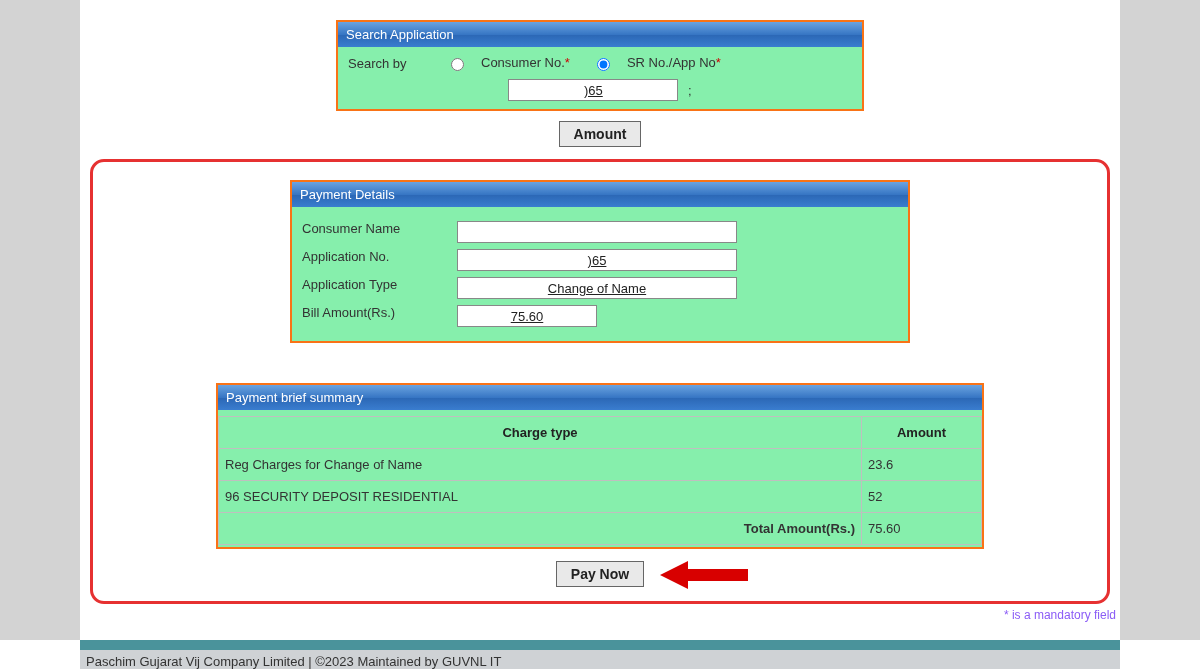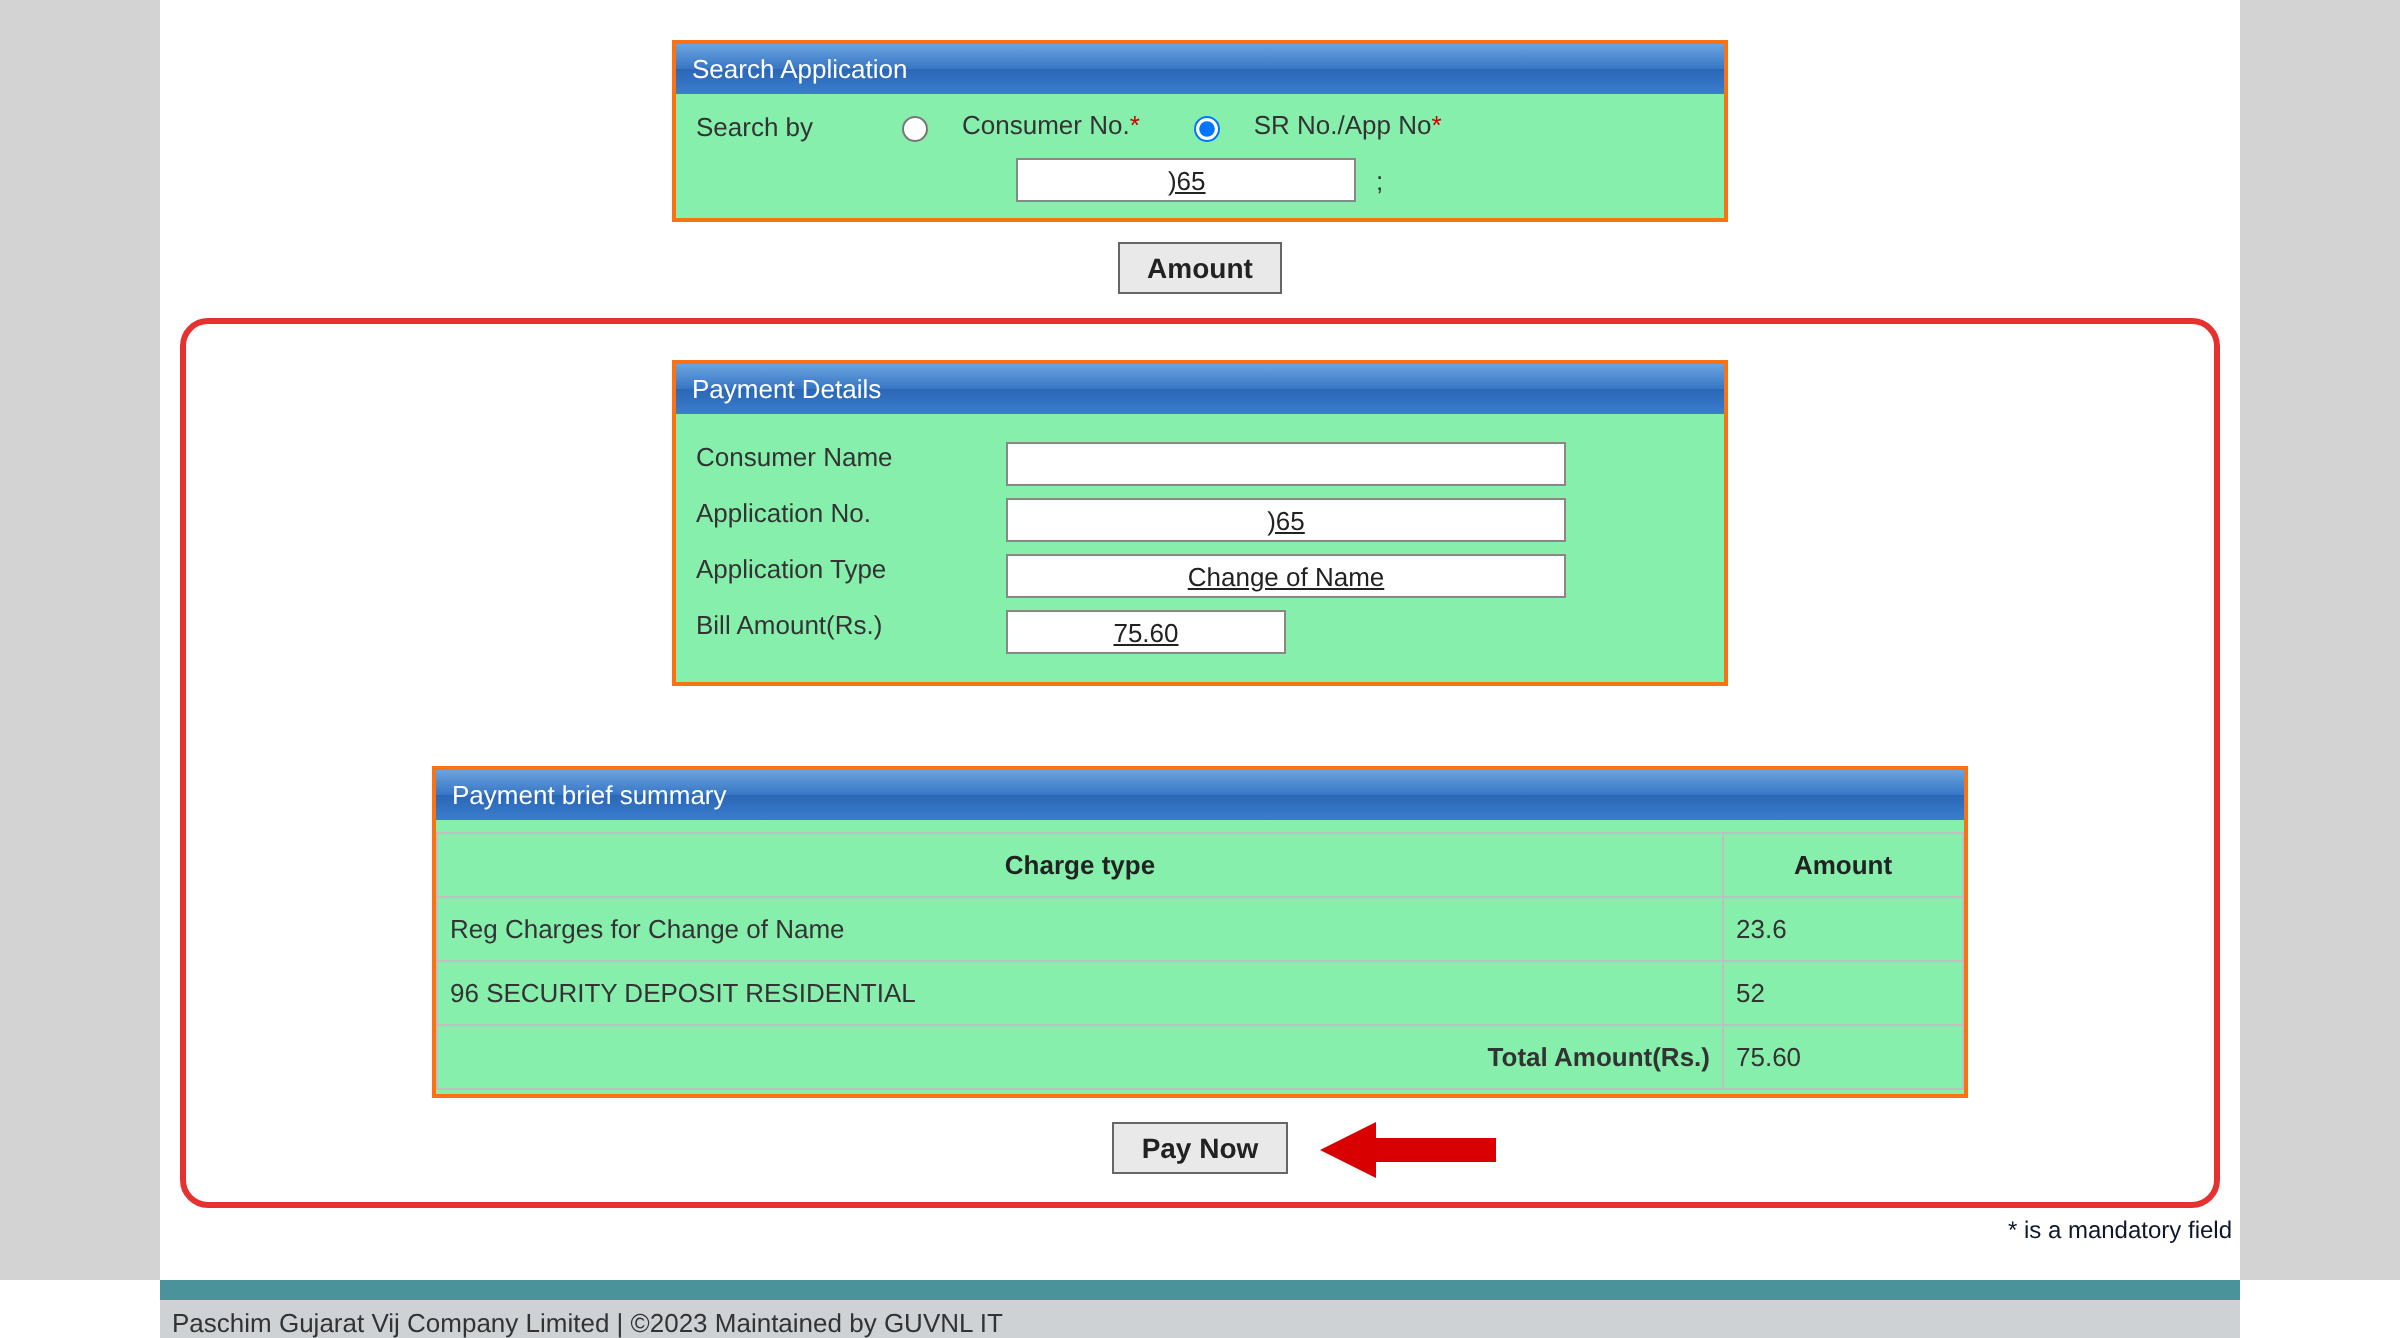--- a/index.html
+++ b/index.html
@@ -99,21 +99,21 @@
     color: #222;
   }
   .red-box {
     border: 3px solid #e63131;
     border-radius: 14px;
     padding: 18px 16px 14px 16px;
     margin: 0 10px 6px 10px;
     position: relative;
   }
   .panel-details {
-    width: 528px;
+    width: 620px;
   }
   .detail-row {
     display: flex;
     margin: 6px 0;
   }
   .detail-label {
     width: 155px;
     color: #333;
   }
   .detail-input {
@@ -156,21 +156,21 @@
     left: calc(50% + 60px);
     top: -4px;
     width: 90px;
     height: 36px;
   }
   .mandatory-note {
     position: absolute;
     right: 4px;
     bottom: 18px;
     font-size: 12px;
-    color: #0f172a;
+    color: #8b5cf6;
   }
   .teal-bar {
     background: #4a939b;
     height: 10px;
     margin: 0 80px;
   }
   .footer {
     margin: 0 80px;
     background: #cfd2d5;
     color: #333;

